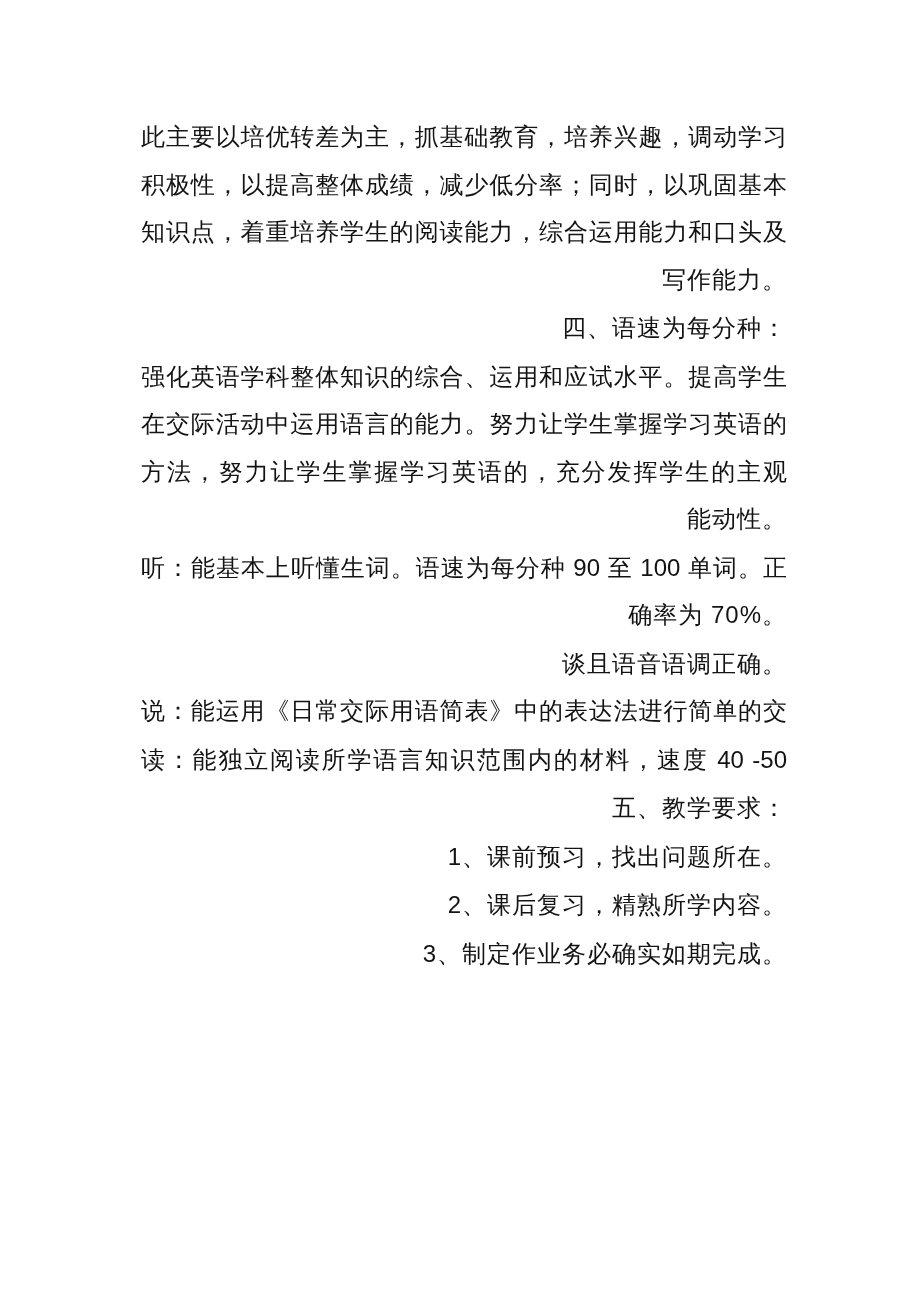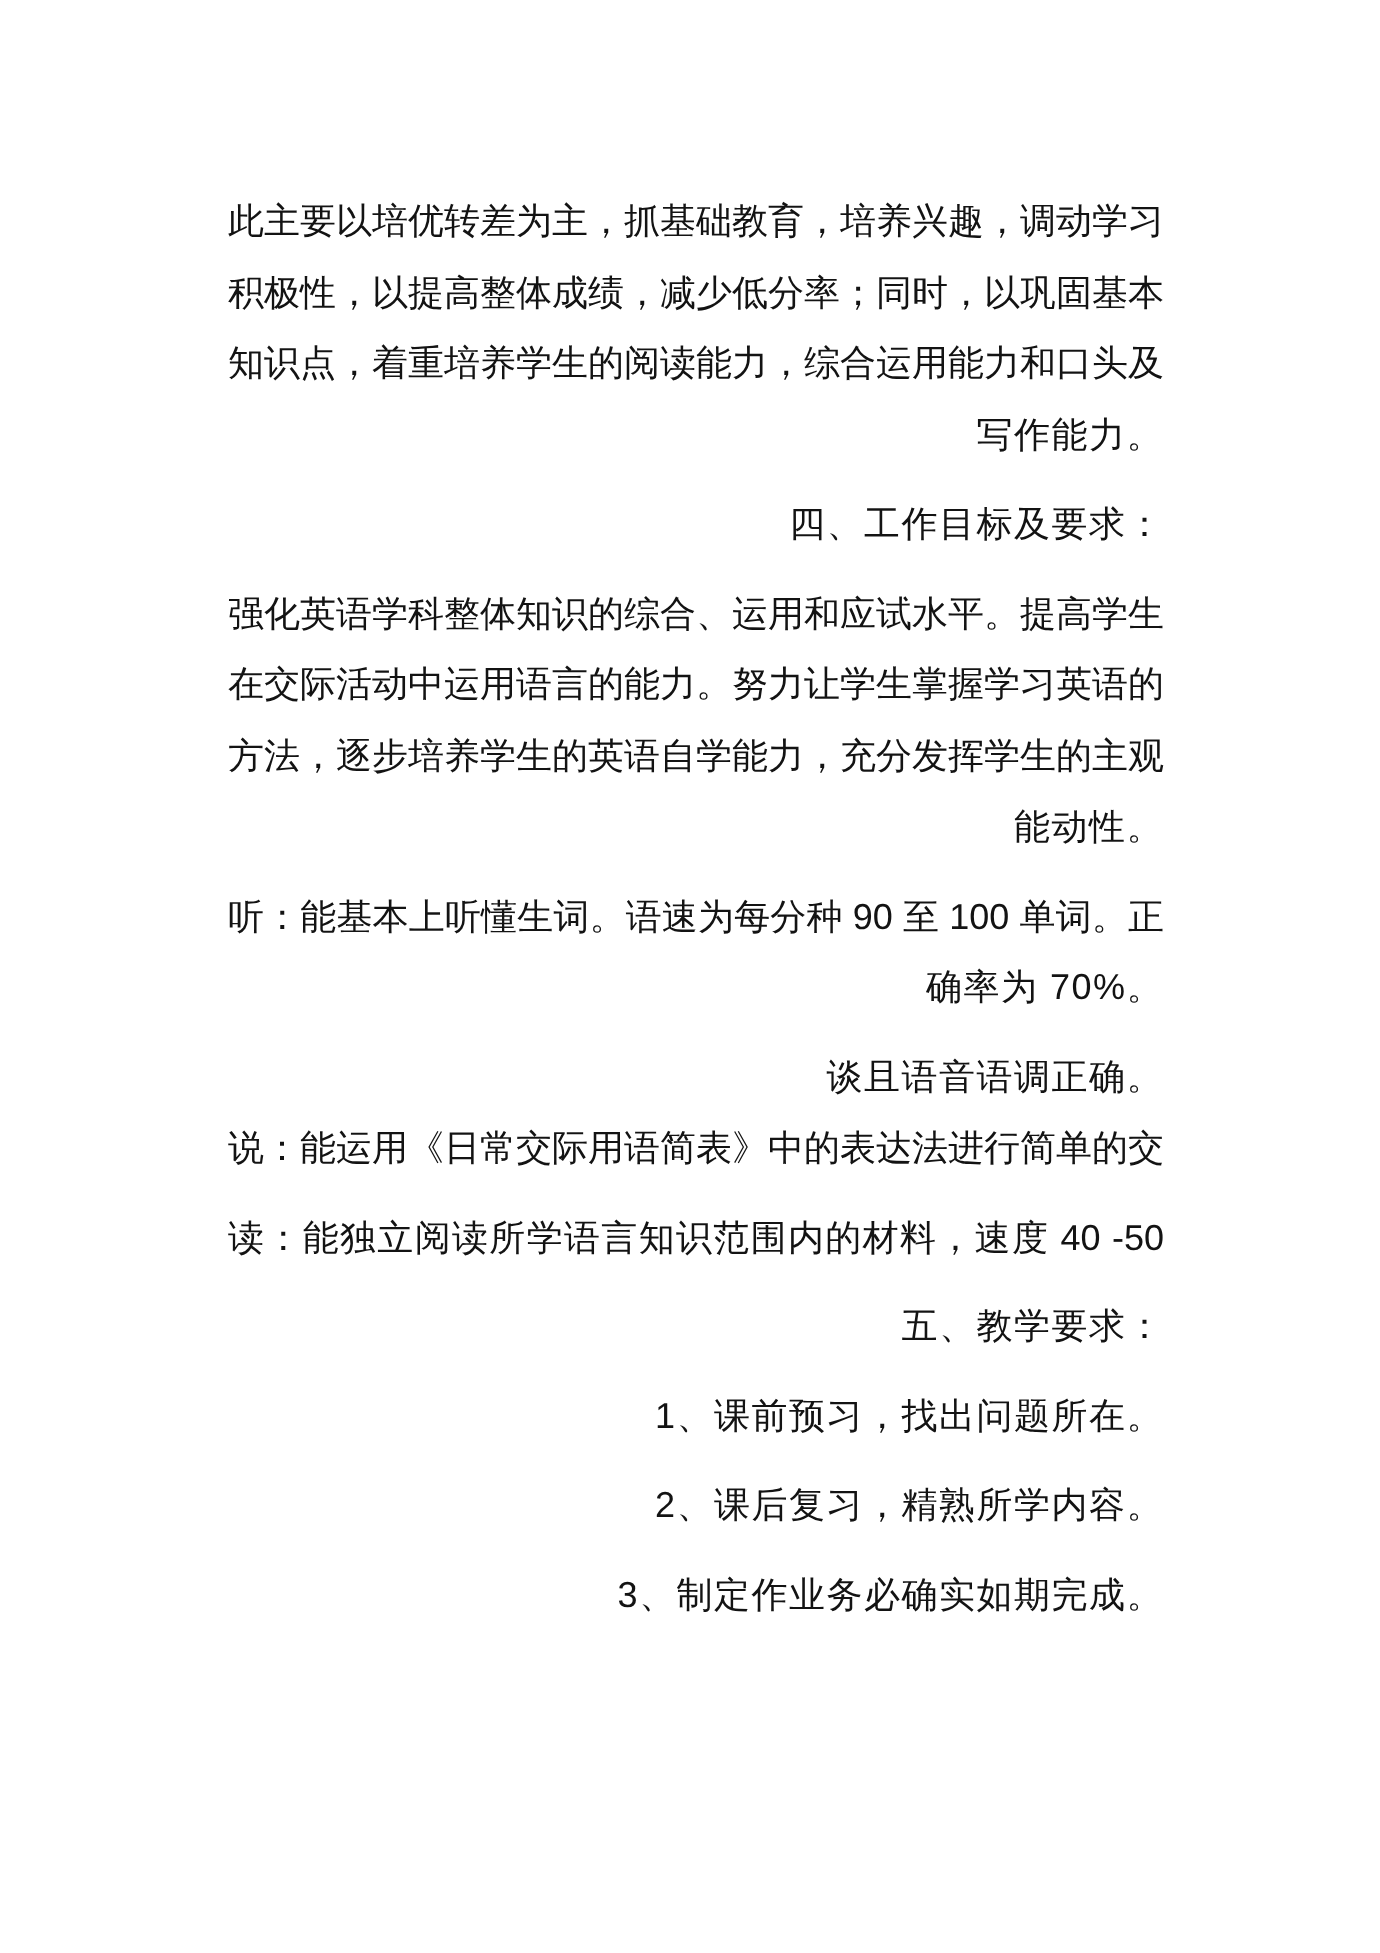--- a/index.html
+++ b/index.html
@@ -15,21 +15,21 @@
     color: #131313;
   }
   .page {
     box-sizing: border-box;
     width: 920px;
     height: 1302px;
     padding: 112px 132px 0 140px;
     background: #ffffff;
   }
   .paragraph {
-    margin: 12px;
+    margin: 1px;
     padding: 0;
   }
   .line {
     font-size: 24px;
     line-height: 47.5px;
     height: 47.5px;
     white-space: normal;
     text-align: right;
     letter-spacing: 1px;
   }
@@ -44,26 +44,26 @@
 <body>
 
 <main class="page">
     <div class="paragraph">
       <div class="line j">此主要以培优转差为主，抓基础教育，培养兴趣，调动学习</div>
       <div class="line j">积极性，以提高整体成绩，减少低分率；同时，以巩固基本</div>
       <div class="line j">知识点，着重培养学生的阅读能力，综合运用能力和口头及</div>
       <div class="line">写作能力。</div>
     </div>
     <div class="paragraph">
-      <div class="line">四、工作目标及要求：</div>
+      <div class="line">四、语速为每分种：</div>
     </div>
     <div class="paragraph">
       <div class="line j">强化英语学科整体知识的综合、运用和应试水平。提高学生</div>
       <div class="line j">在交际活动中运用语言的能力。努力让学生掌握学习英语的</div>
-      <div class="line j">方法，逐步培养学生的英语自学能力，充分发挥学生的主观</div>
+      <div class="line j">方法，努力让学生掌握学习英语的，充分发挥学生的主观</div>
       <div class="line">能动性。</div>
     </div>
     <div class="paragraph">
       <div class="line j">听：能基本上听懂生词。语速为每分种 90 至 100 单词。正</div>
       <div class="line">确率为 70%。</div>
     </div>
     <div class="paragraph">
       <div class="line">谈且语音语调正确。</div>
       <div class="line j">说：能运用《日常交际用语简表》中的表达法进行简单的交</div>
     </div>

